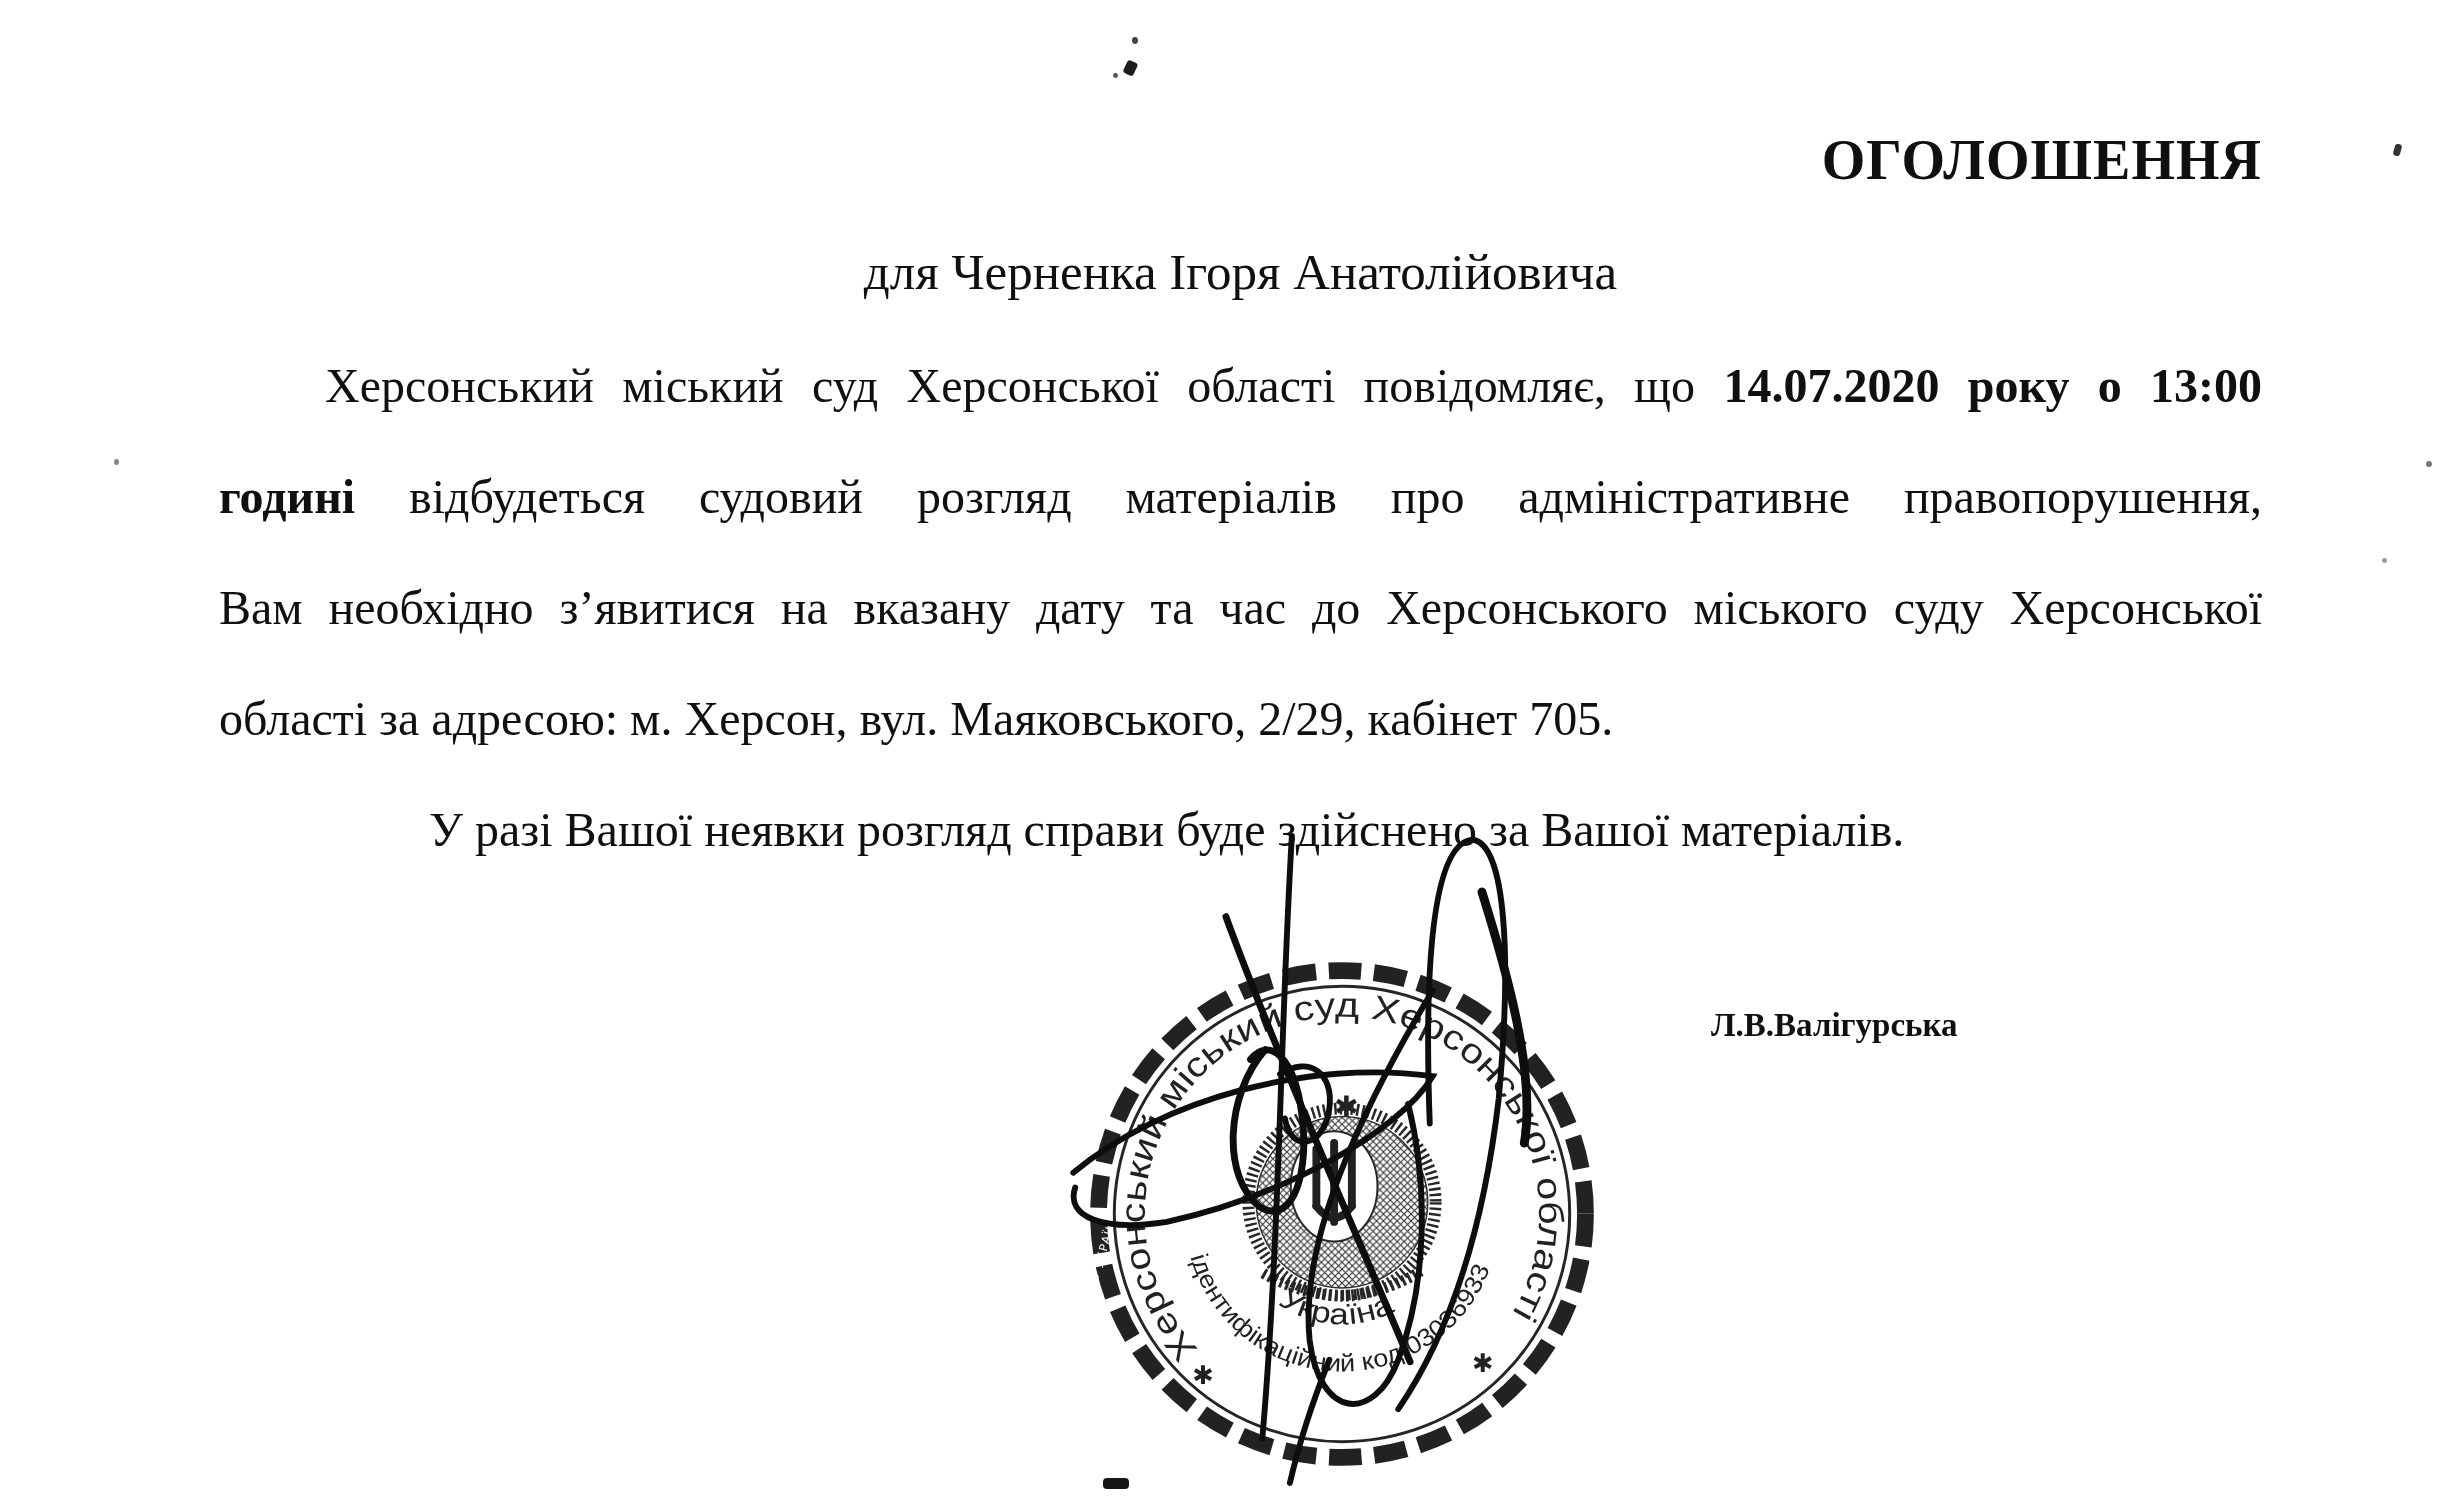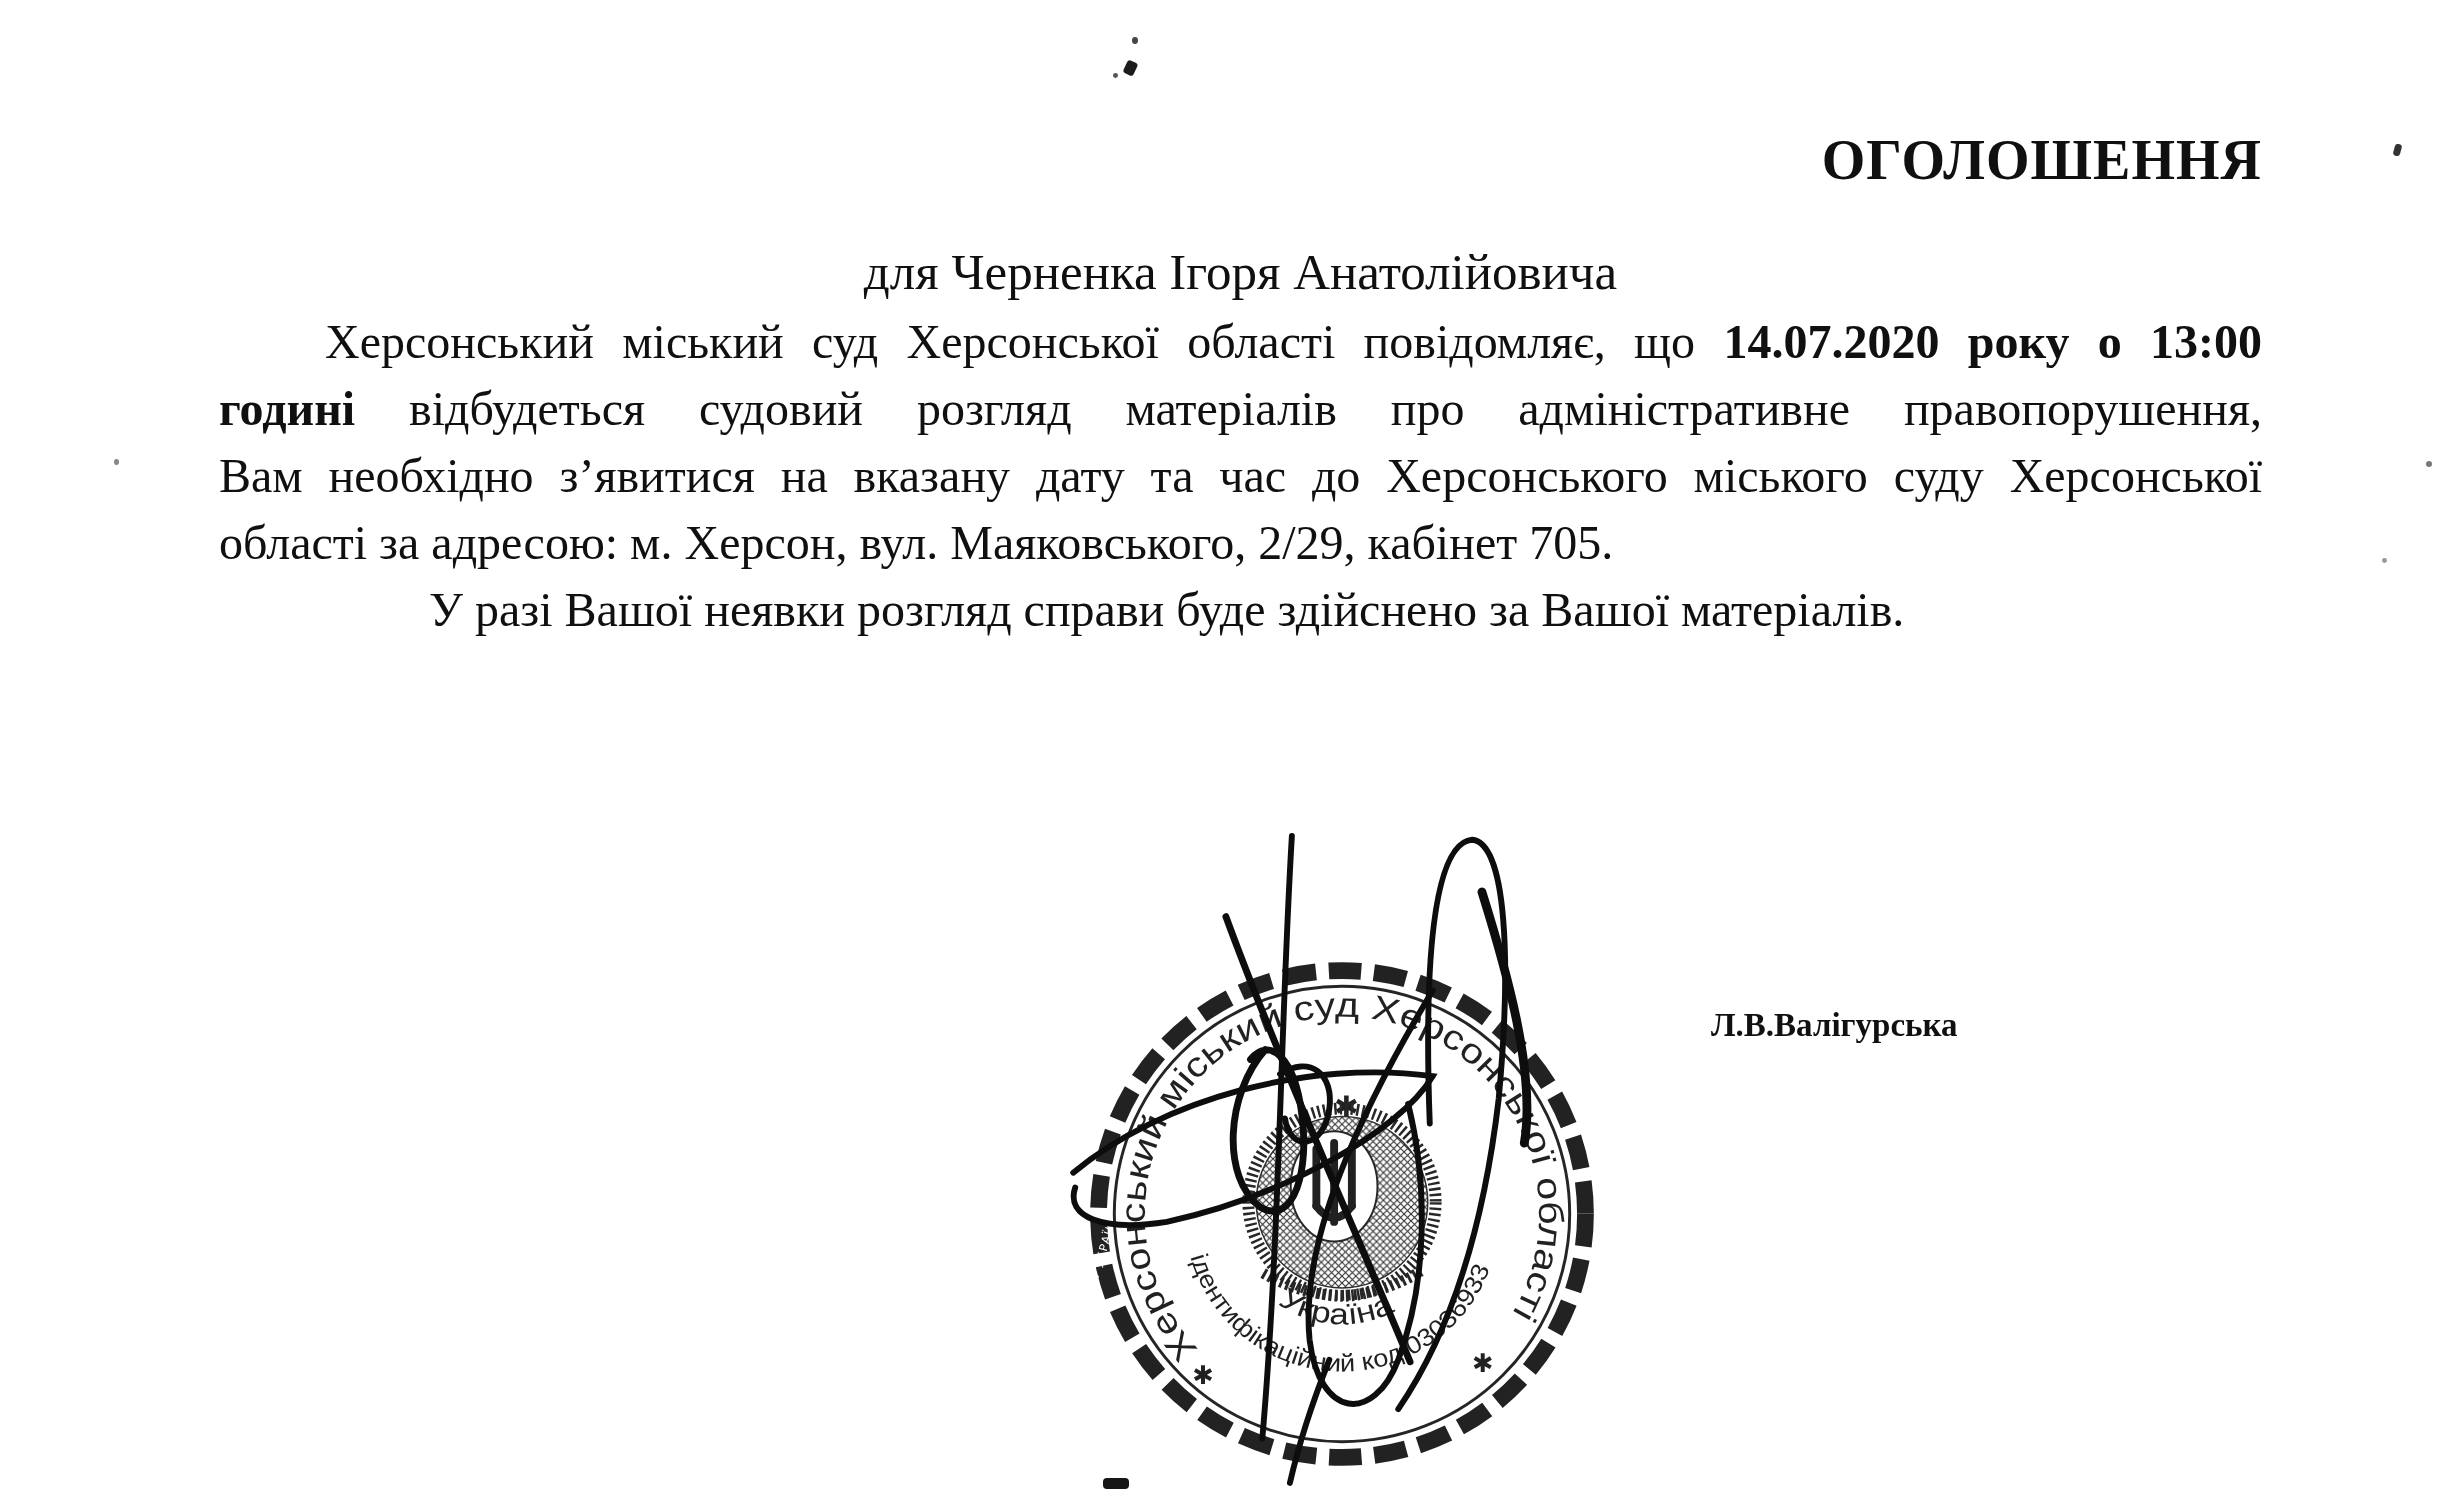--- a/index.html
+++ b/index.html
@@ -17,21 +17,21 @@
     letter-spacing:1px;
   }
   .doc-addressee{
     position:absolute;top:198px;left:219px;width:2043px;
     text-align:center;font-weight:normal;font-size:51px;line-height:55px;margin-top:47px;
   }
   .doc-body{
     position:absolute;top:308px;left:219px;width:2043px;
     font-size:48px;line-height:67px;
   }
-  .body-line{white-space:nowrap;}
+  .body-line{white-space:nowrap;margin-top:44px;}
   .body-line.jfull{
     white-space:normal;
     text-align:justify;
     text-align-last:justify;
   }
   .body-line.first-indent{text-indent:106px;}
   .body-line.indent2{padding-left:210px;}
   .body-line .b{font-weight:bold;}
   .sig-role{
     position:absolute;top:944px;left:219px;width:887px;

